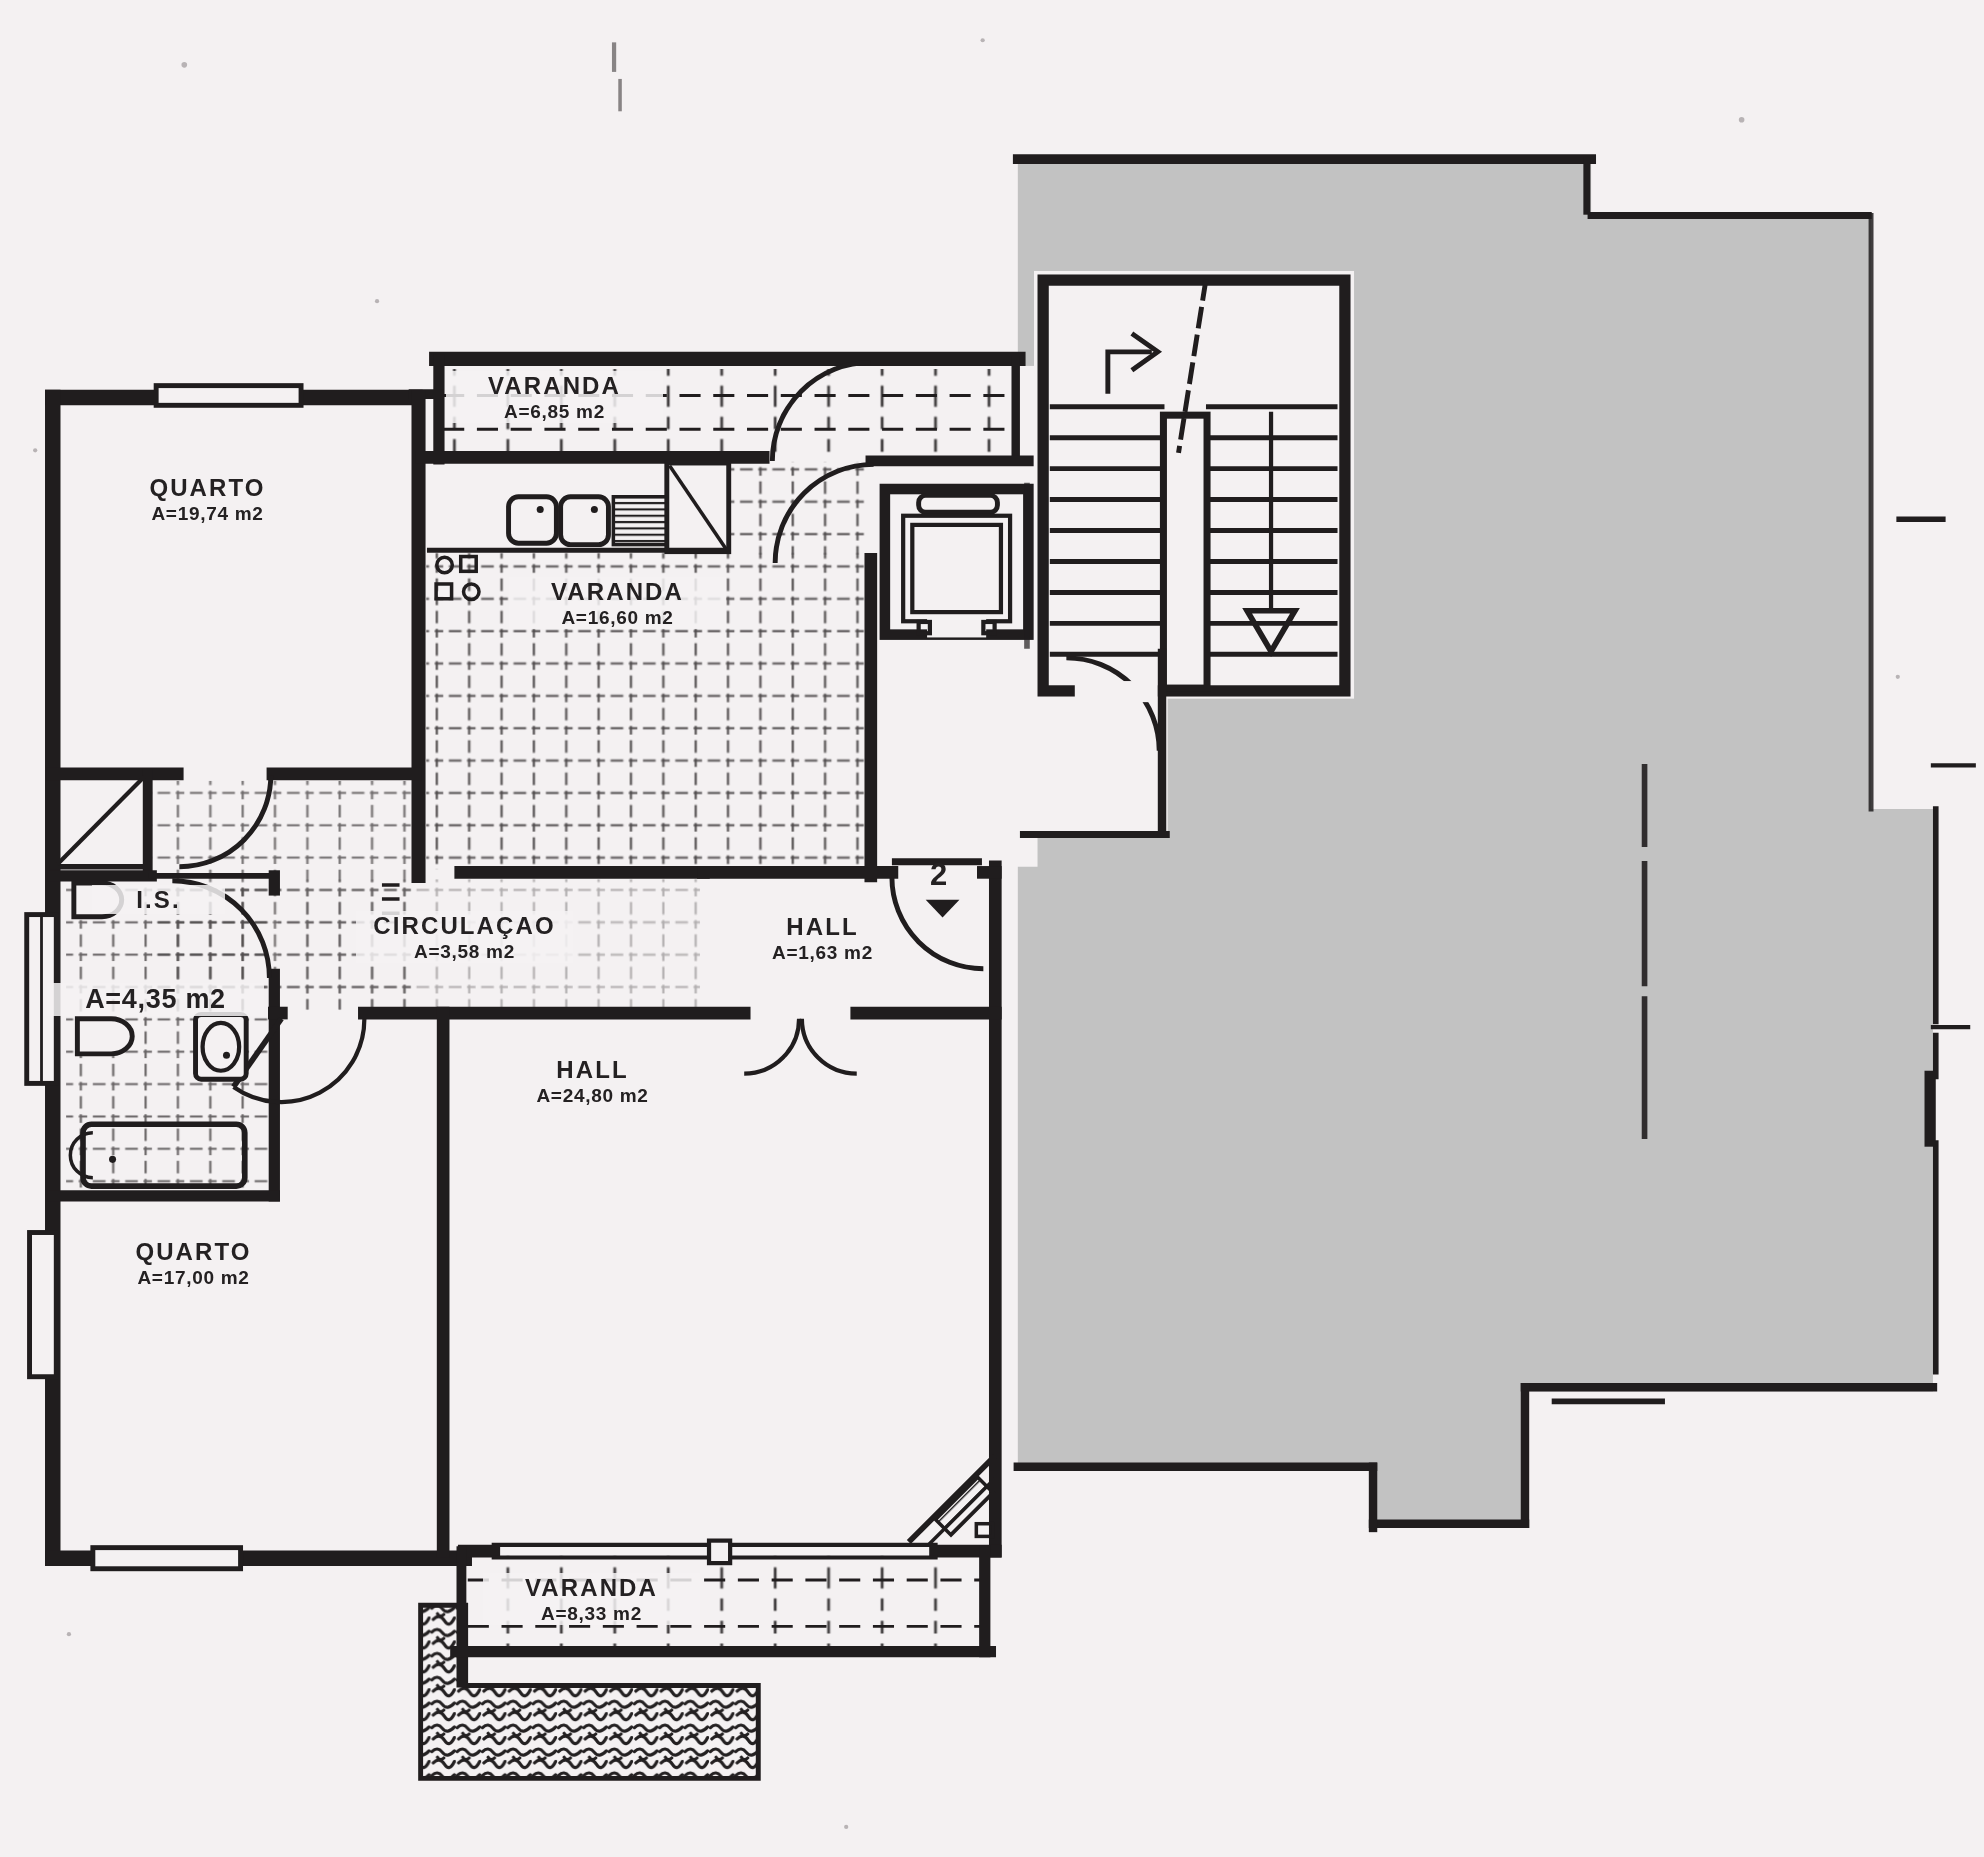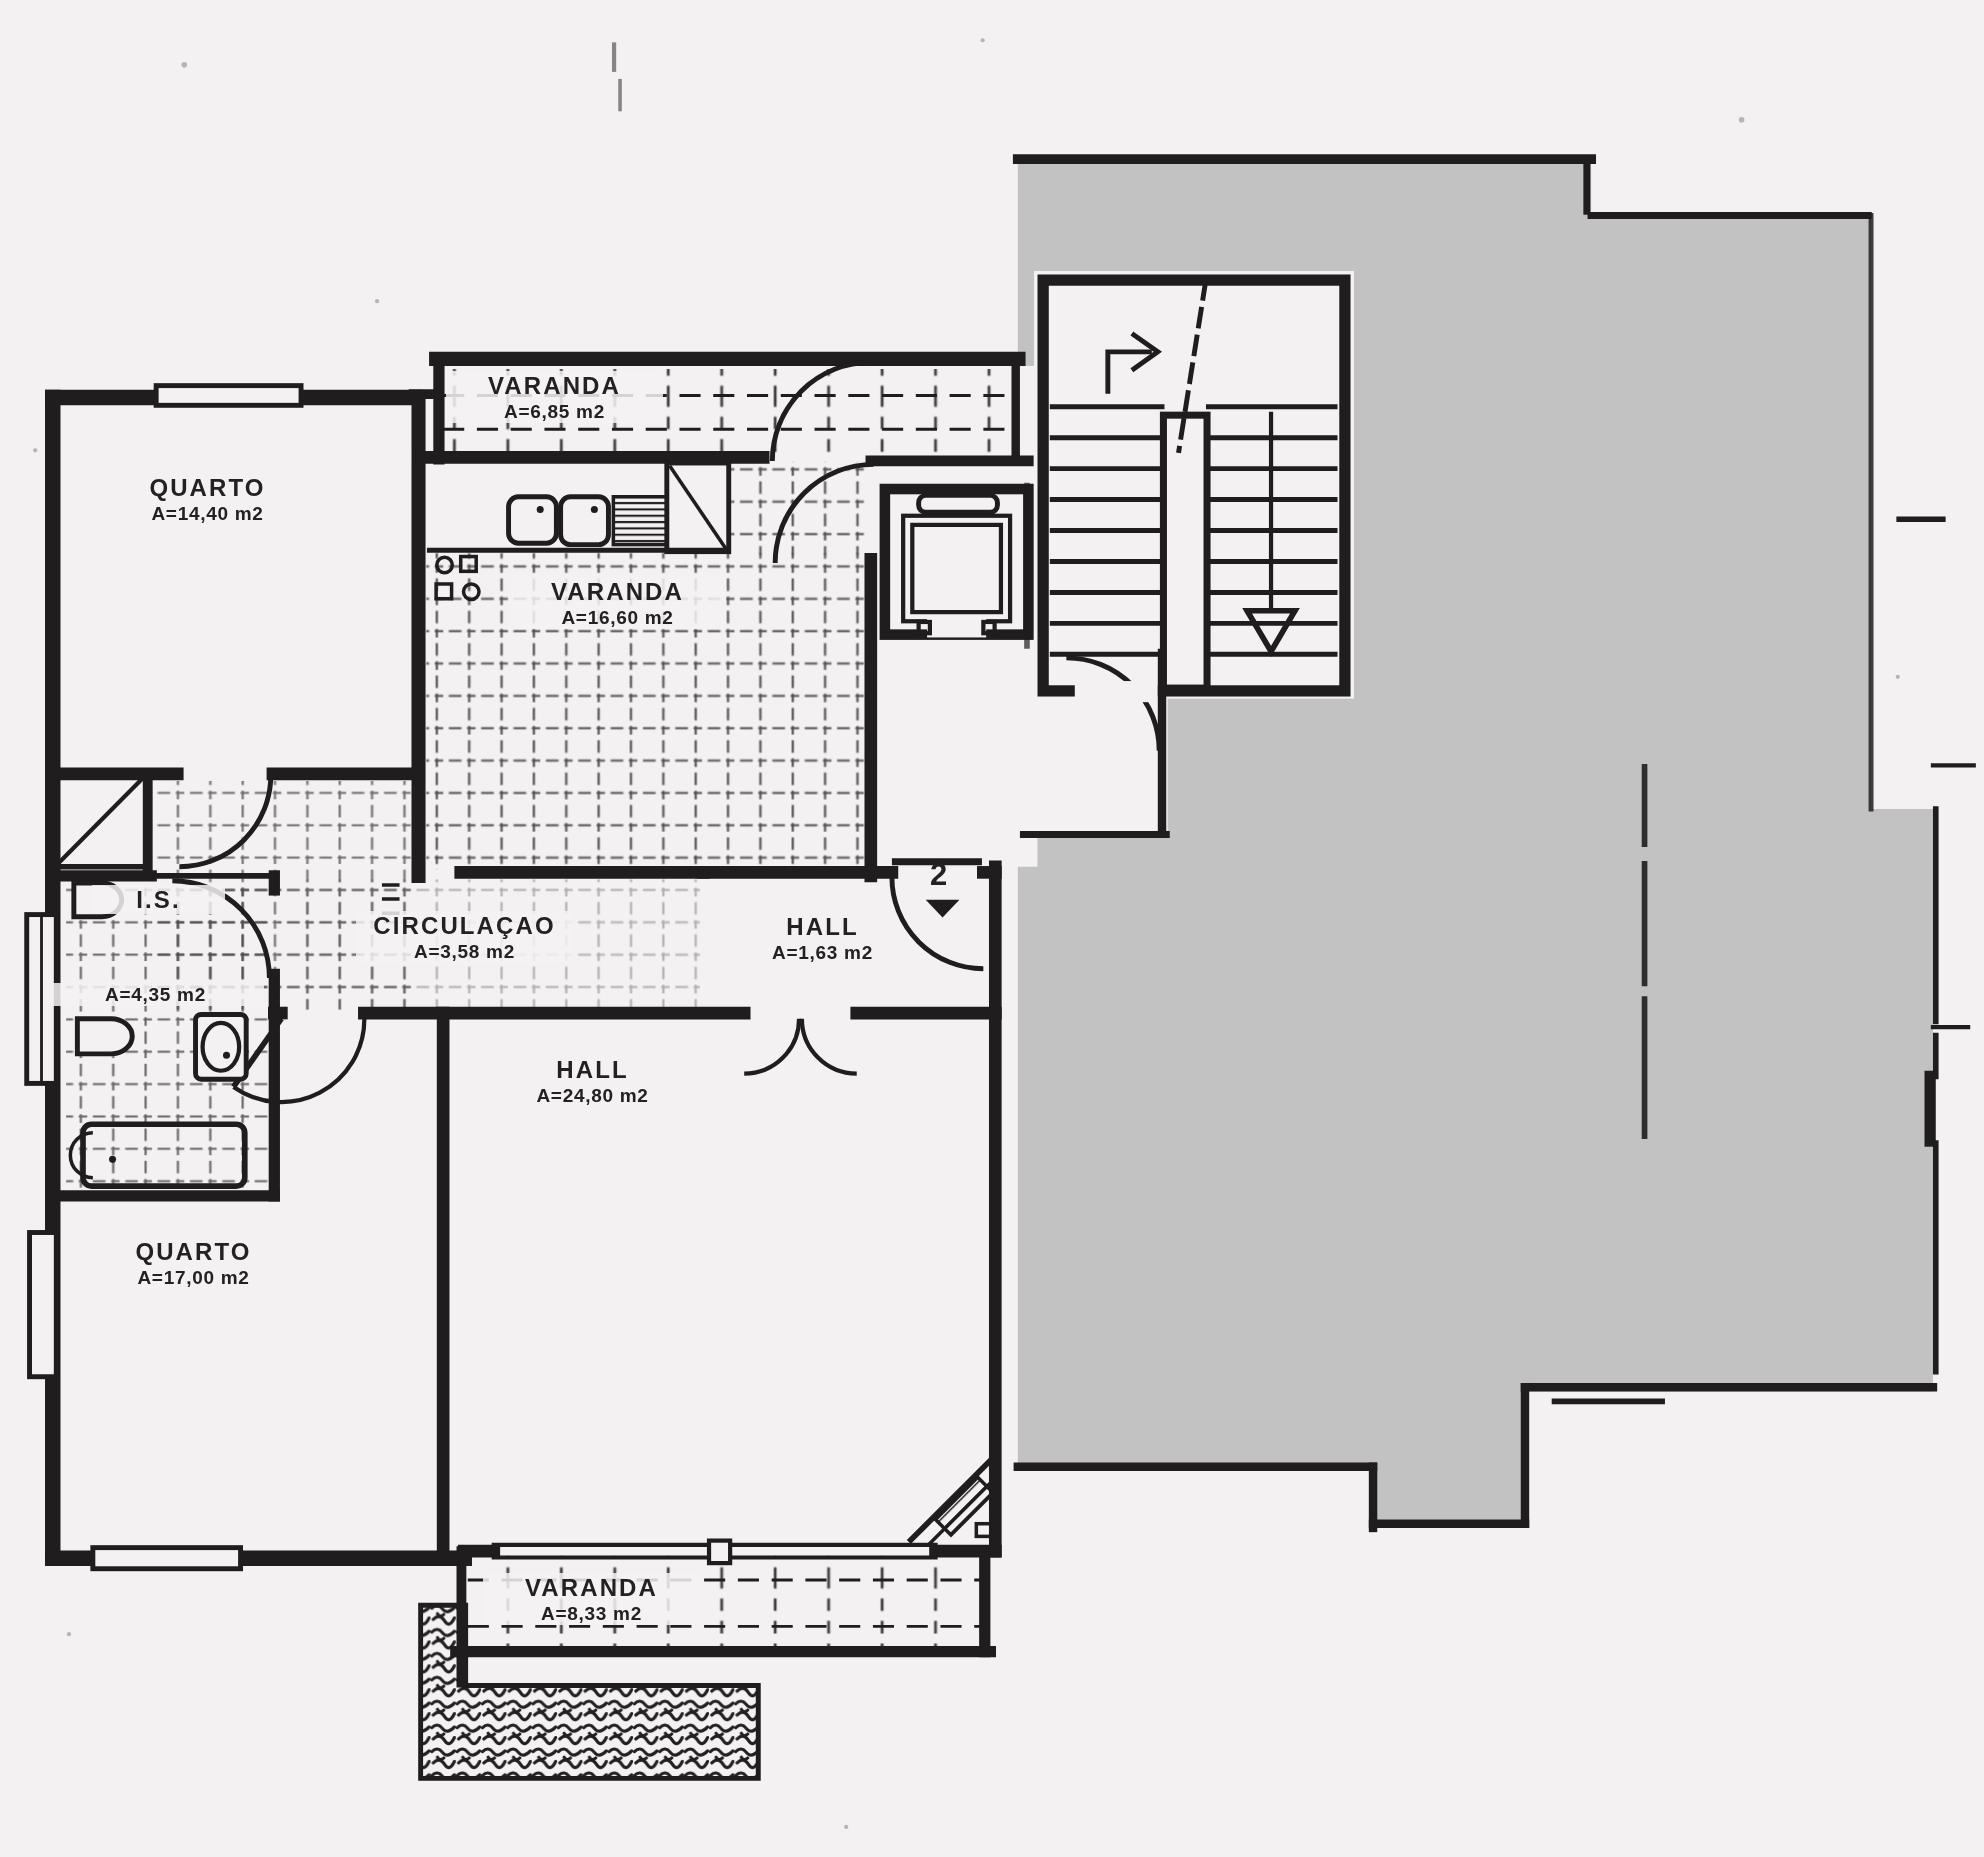--- a/index.html
+++ b/index.html
@@ -265,21 +265,21 @@
     <circle cx="536" cy="428" r="3"></circle>
     <circle cx="2698" cy="962" r="3"></circle>
     <circle cx="50" cy="640" r="3"></circle>
     <rect x="870" y="60" width="6" height="42" fill="#403c3d"></rect>
     <rect x="879" y="112" width="5" height="46" fill="#403c3d"></rect>
   </g>
 </svg>
 
   <div class="room-label" style="left:95px;top:473px;width:225px;">
     <span class="nm">QUARTO</span>
-    <span class="ar">A=14,40 m2</span>
+    <span class="ar">A=19,74 m2</span>
   </div>
 
   <div class="room-label" style="left:438px;top:371px;width:225px;">
     <span class="nm bg">VARANDA</span>
     <span class="ar bg">A=6,85 m2</span>
   </div>
 
   <div class="room-label" style="left:501px;top:577px;width:225px;">
     <span class="nm bg">VARANDA</span>
     <span class="ar bg">A=16,60 m2</span>
@@ -292,21 +292,21 @@
 
   <div class="room-label" style="left:710px;top:912px;width:225px;">
     <span class="nm">HALL</span>
     <span class="ar">A=1,63 m2</span>
   </div>
 
   <div class="room-label" style="left:84px;top:885px;width:141px;">
     <span class="nm bg">I.S.</span>
   </div>
   <div class="room-label" style="left:39px;top:983px;width:225px;">
-    <span class="ar bg" style="font-size:19px;">A=4,35 m2</span>
+    <span class="ar bg" style="font-size:27px;">A=4,35 m2</span>
   </div>
 
   <div class="room-label" style="left:480px;top:1055px;width:225px;">
     <span class="nm">HALL</span>
     <span class="ar">A=24,80 m2</span>
   </div>
 
   <div class="room-label" style="left:81px;top:1237px;width:225px;">
     <span class="nm">QUARTO</span>
     <span class="ar">A=17,00 m2</span>

